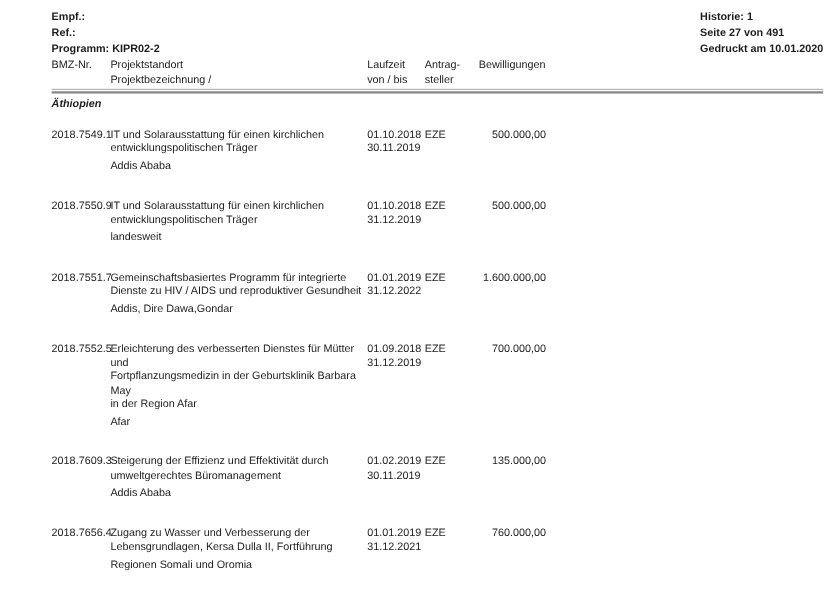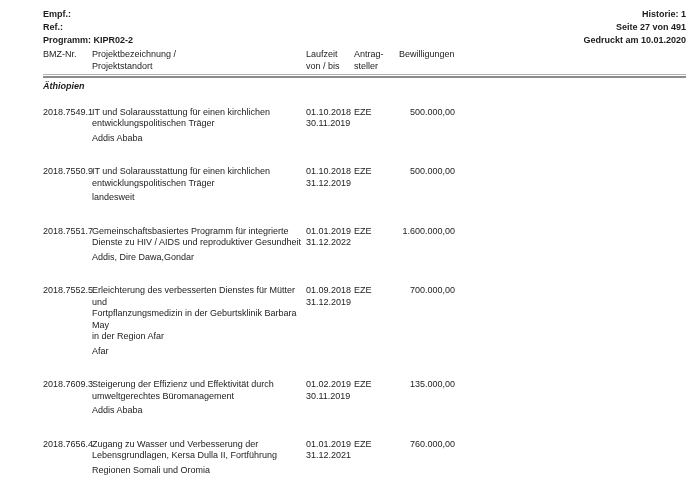--- a/index.html
+++ b/index.html
@@ -15,21 +15,21 @@
     line-height: 11.5px;
     color: #1c1c1c;
     overflow: hidden;
   }
   .page-head {
     display: flex;
     justify-content: space-between;
     line-height: 13px;
     font-weight: bold;
   }
-  .head-right { text-align: right; }
+  .head-right { }
   .thead {
     display: grid;
     grid-template-columns: 49px 214px 48px 45px 56px;
     margin-top: 2px;
   }
   .header-rule {
     height: 1px;
     margin-top: 2px;
     border-top: 1px solid #b3b3b3;
     border-bottom: 2px solid #8c8c8c;
@@ -67,22 +67,22 @@
       <div>Seite 27 von 491</div>
       <div>Gedruckt am 10.01.2020</div>
     </div>
   </div>
 
   <div class="thead">
     <div>
       <div>BMZ-Nr.</div>
     </div>
     <div>
+      <div>Projektstandort</div>
       <div>Projektbezeichnung /</div>
-      <div>Projektstandort</div>
     </div>
     <div>
       <div>Laufzeit</div>
       <div>von / bis</div>
     </div>
     <div>
       <div>Antrag-</div>
       <div>steller</div>
     </div>
     <div>

